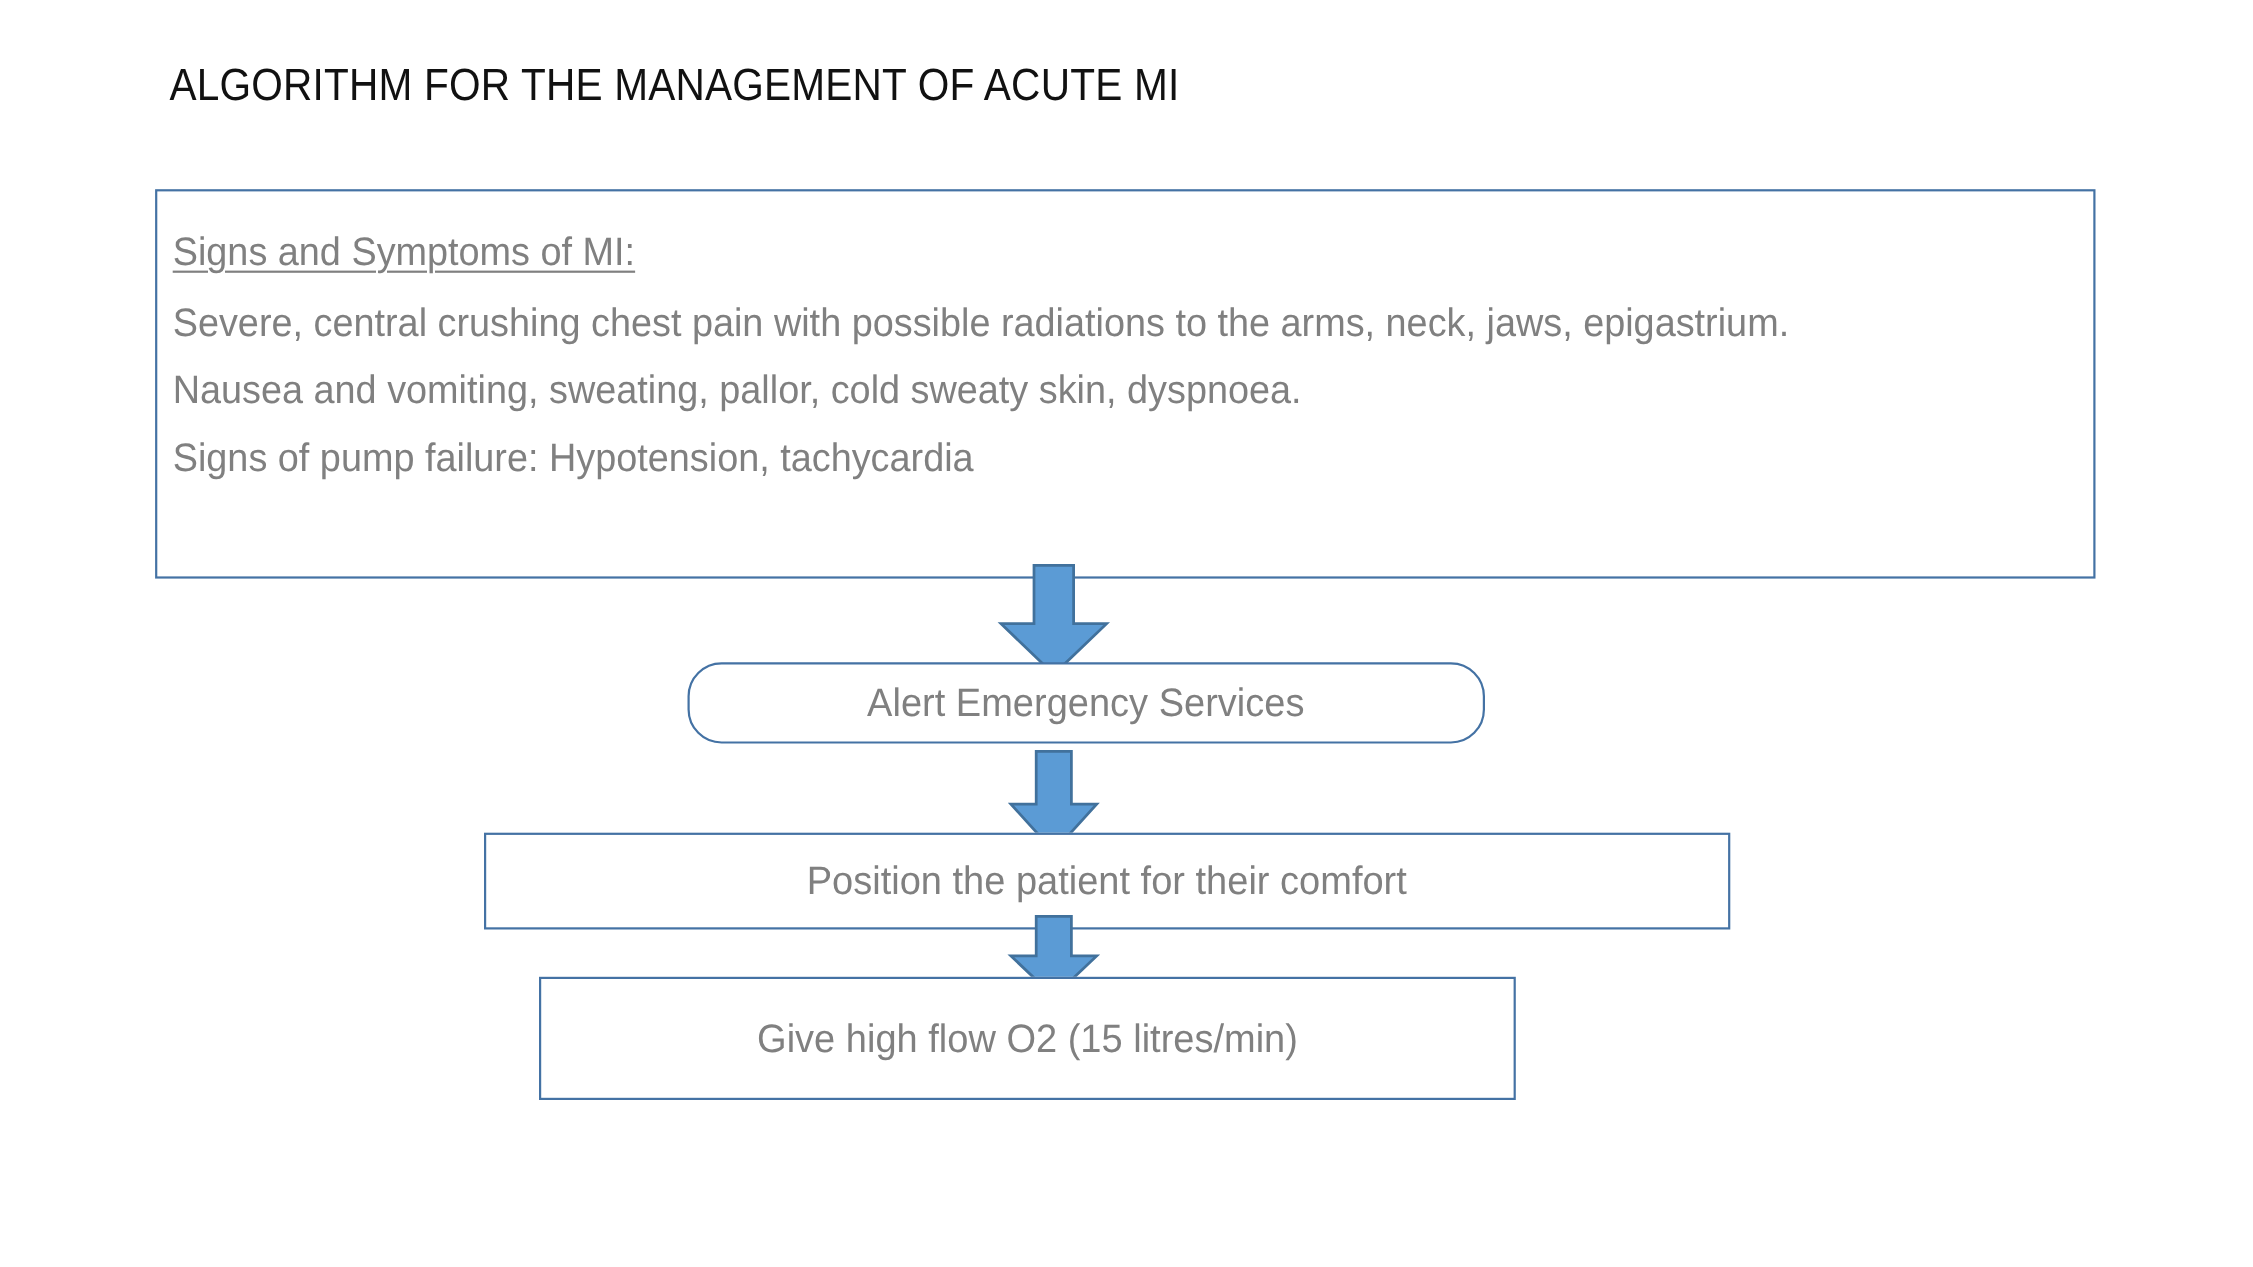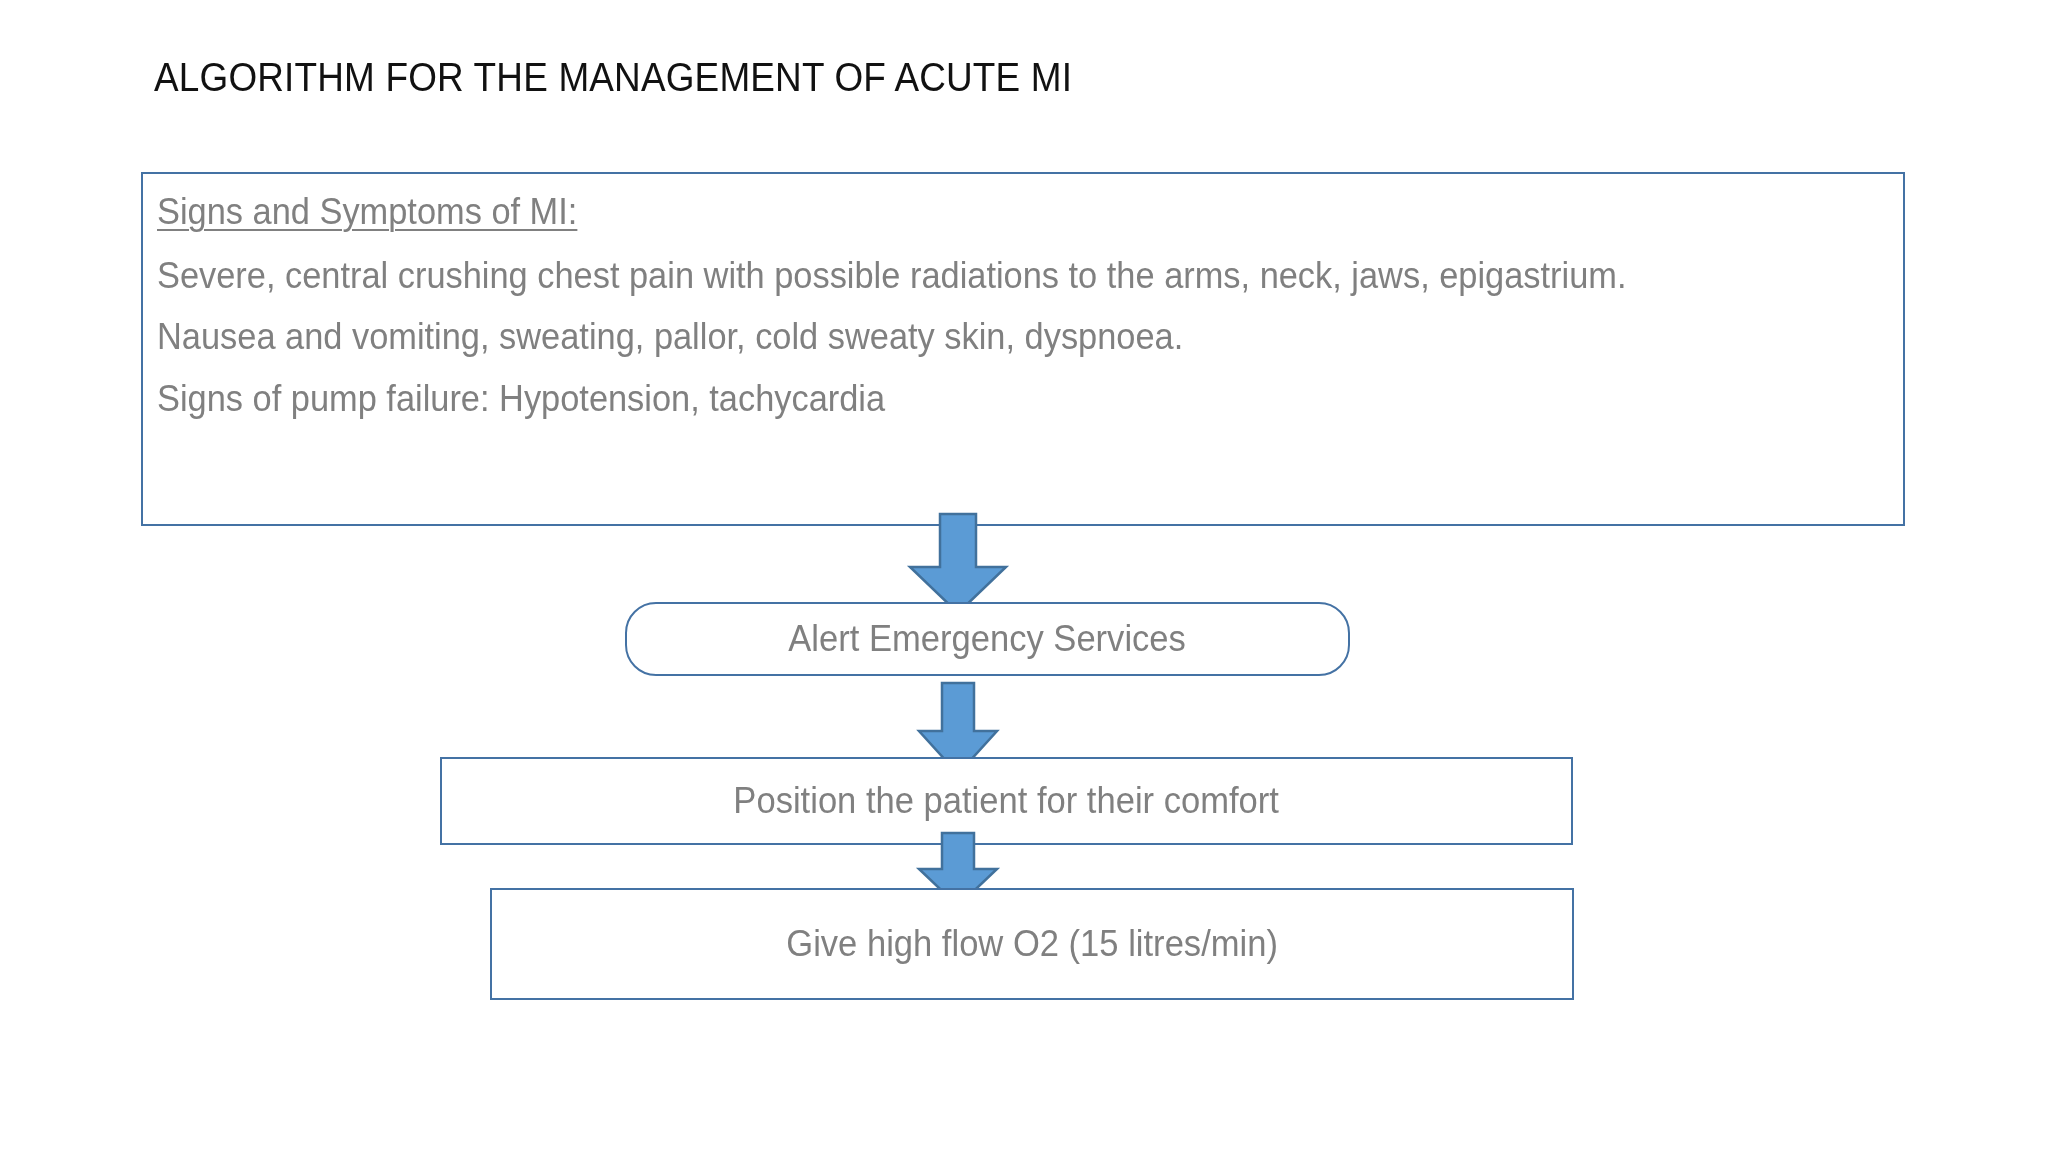--- a/index.html
+++ b/index.html
@@ -33,21 +33,21 @@
   
   #symptoms-box {
     position: absolute;
     left: 141px;
     top: 172px;
     width: 1764px;
     height: 354px;
     box-sizing: border-box;
     border: 2px solid #4472A4;
     background: #ffffff;
-    padding: 17px 12px 0 14px;
+    padding: 34px 12px 0 14px;
   }
   .sym-line {
     color: #808080;
     font-size: 36px;
     line-height: 1.18;
     margin: 0 0 14px 0;
     font-stretch: condensed;
     transform: scaleX(0.955);
     transform-origin: left top;
   }
@@ -75,21 +75,21 @@
     color: #808080;
     font-size: 36px;
     line-height: 1.1;
     font-stretch: condensed;
     transform: scaleX(0.96);
     white-space: nowrap;
   }
 
   #flow-box-alert    { left: 625px; top: 602px; width: 725px; height: 74px; border-radius: 31px; }
   #flow-box-position { left: 440px; top: 757px; width: 1133px; height: 88px; }
-  #flow-box-oxygen   { left: 490px; top: 888px; width: 1084px; height: 112px; }
+  #flow-box-oxygen   { left: 490px; top: 888px; width: 888px; height: 112px; }
 
   
   .arrow {
     position: absolute;
     display: block;
   }
   #arrow-1 { left: 905px; top: 512px; width: 106px; height: 104px; }
   #arrow-2 { left: 915px; top: 681px; width: 86px;  height: 96px;  }
   #arrow-3 { left: 915px; top: 831px; width: 86px;  height: 78px;  }
 </style>

